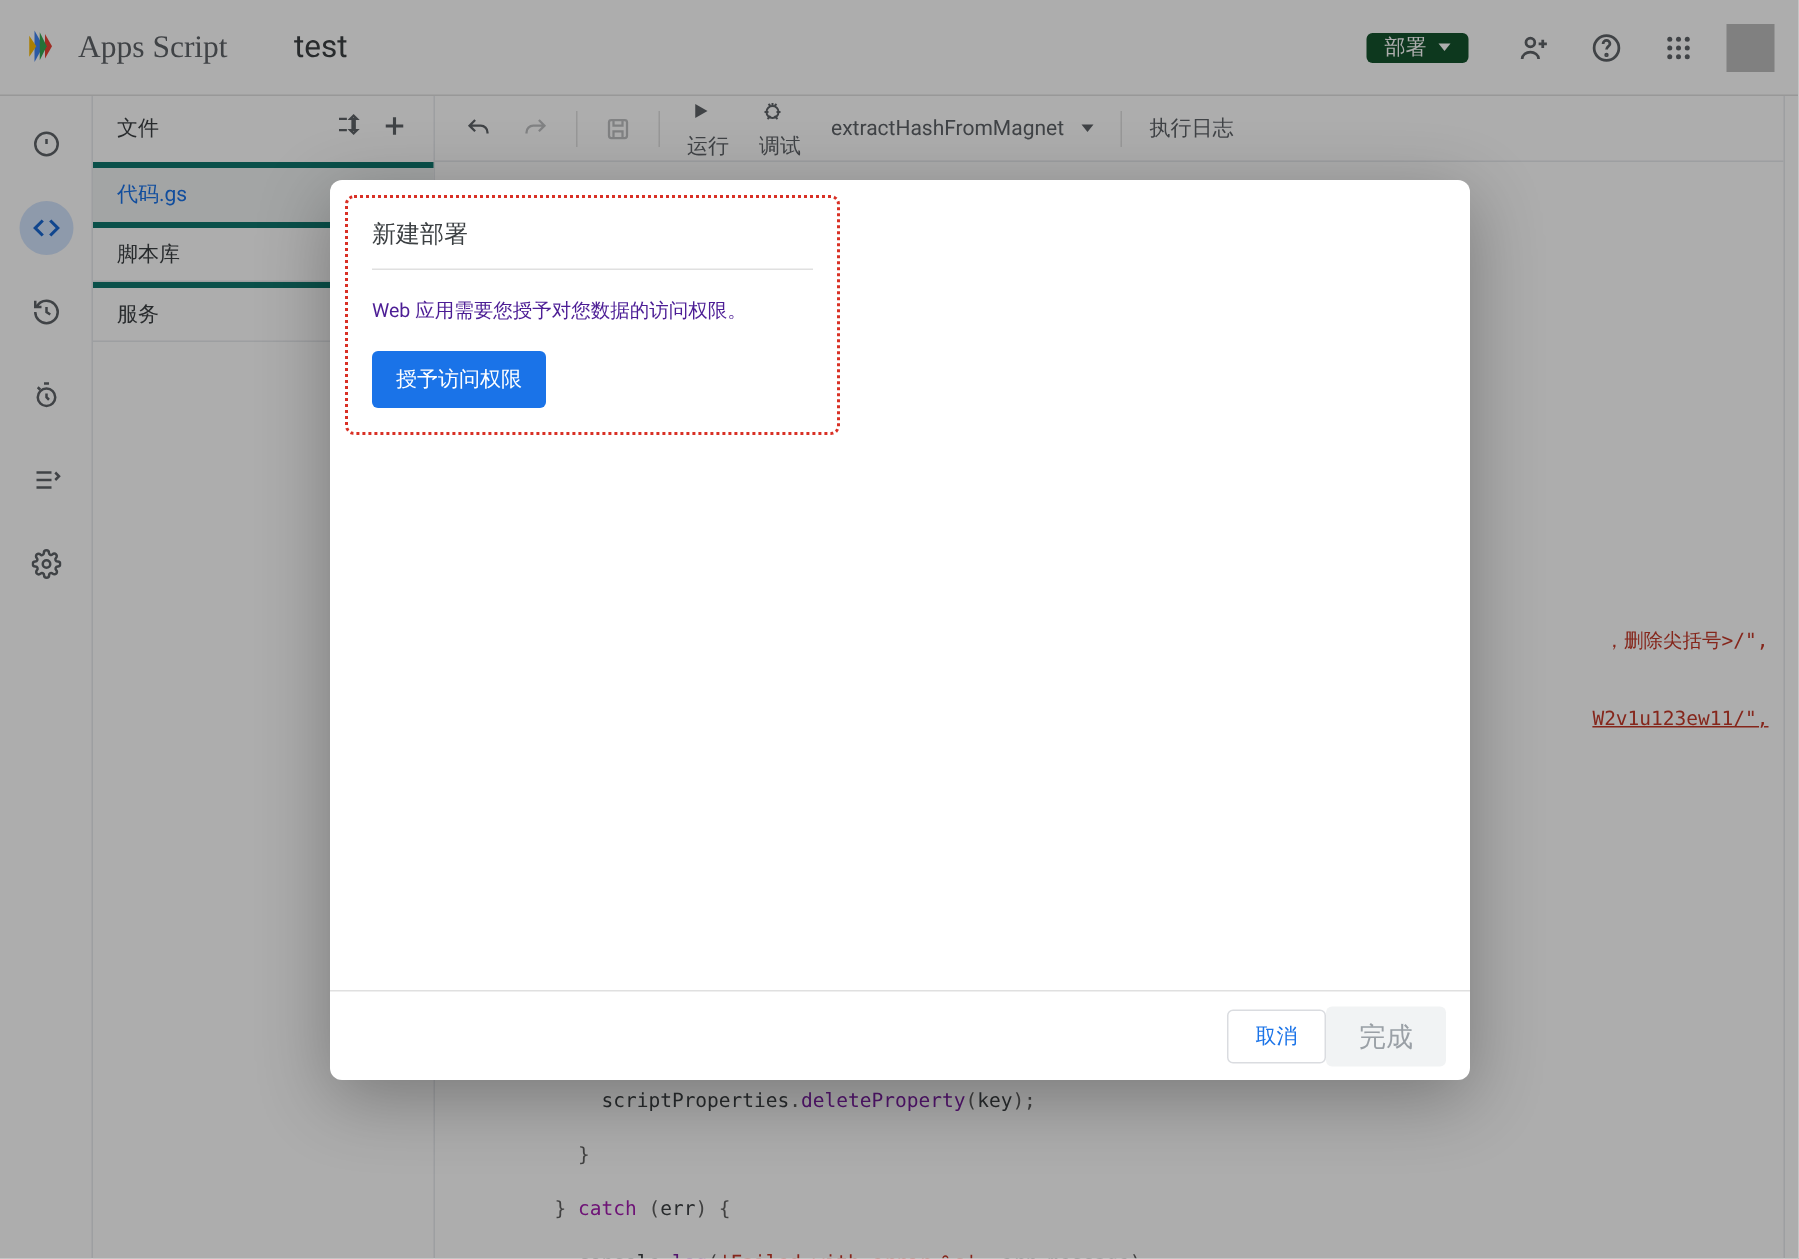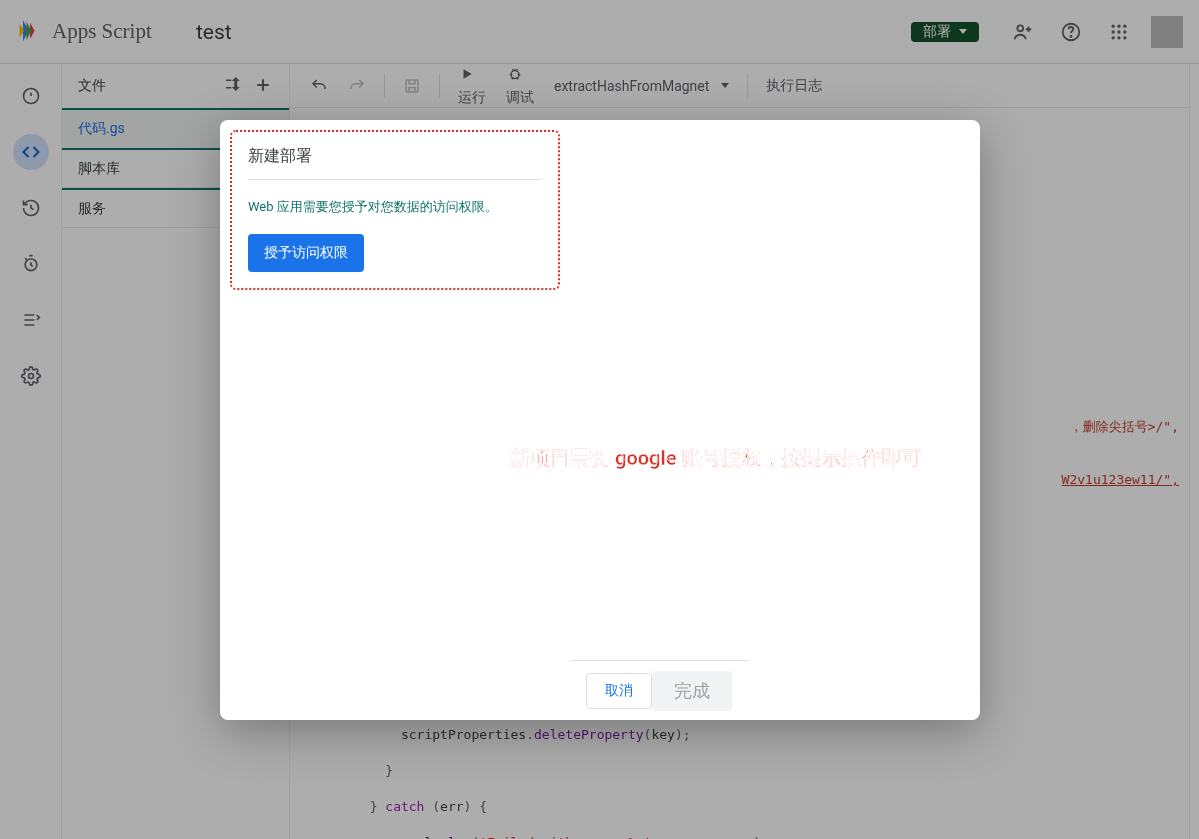--- a/index.html
+++ b/index.html
@@ -16,41 +16,41 @@
 .hdr-icon { width: 40px; height: 40px; display: flex; align-items: center; justify-content: center; color: #5f6368; cursor: pointer; margin-left: 4px; border-radius: 50%; }
 .hdr-right { display: flex; align-items: center; gap: 4px; margin-left: 20px; }
 .avatar { width: 32px; height: 32px; background: #bdbdbd; margin-left: 8px; }
 .body-area { display: flex; height: calc(839px - 64px); }
 .nav-rail { width: 62px; display: flex; flex-direction: column; align-items: center; padding-top: 14px; gap: 20px; border-right: 1px solid #e8eaed; }
 .rail-item { width: 36px; height: 36px; display: flex; align-items: center; justify-content: center; border-radius: 50%; color: #5f6368; cursor: pointer; }
 .rail-item.active { background: #d2e3fc; color: #1967d2; }
 .file-panel { width: 228px; border-right: 1px solid #e8eaed; }
 .panel-hdr { height: 44px; display: flex; align-items: center; padding: 0 16px; font-size: 14px; color: #3c4043; }
 .panel-hdr .icons { margin-left: auto; display: flex; gap: 12px; color: #5f6368; }
-.file-item, .panel-row { height: 40px; display: flex; align-items: center; padding: 0 16px; font-size: 14px; border-top: 2px solid #0f766e; cursor: pointer; }
+.file-item, .panel-row { height: 40px; display: flex; align-items: center; padding: 0 16px; font-size: 14px; border-top: 4px solid #0f766e; cursor: pointer; }
 .file-item.sel { color: #1a73e8; background: #f1f3f4; }
 .panel-row { color: #3c4043; border-bottom: 1px solid #e8eaed; }
 .editor { flex: 1; display: flex; flex-direction: column; }
 .toolbar { height: 44px; display: flex; align-items: center; padding: 0 12px; gap: 4px; border-bottom: 1px solid #e8eaed; font-size: 14px; color: #5f6368; }
 .tb-btn { display: flex; align-items: flex-start; gap: 6px; padding: 6px 8px; cursor: pointer; border-radius: 4px; flex-direction: column; }
 .tb-sep { width: 1px; height: 24px; background: #e0e0e0; margin: 0 6px; }
 .tb-ic { width: 18px; height: 18px; display: inline-flex; align-items: center; justify-content: center; }
 .func-sel { display: flex; align-items: center; gap: 12px; padding: 6px 8px; cursor: pointer; }
 .caret-d { width: 0; height: 0; border-left: 4px solid transparent; border-right: 4px solid transparent; border-top: 5px solid #5f6368; }
 .code-area { flex: 1; position: relative; font-family: Menlo, Consolas, monospace; font-size: 13px; padding-top: 600px; overflow: hidden; }
 .gutter { position: absolute; left: 0; width: 54px; text-align: right; color: #9aa0a6; padding-right: 18px; line-height: 18px; top: 600px; }
 .code-lines { margin-left: 64px; line-height: 18px; white-space: pre; color: #333; }
 .kw { color: #a21caf; } .fn { color: #7b1fa2; } .str { color: #c53929; } .pn { color: #616161; } .prop { color: #3c4043; }
 .right-border { width: 10px; border-left: 1px solid #e8eaed; }
 
-.dialog { position: absolute; z-index: 200; left: 220px; top: 120px; width: 760px; height: 600px; background: #fff; border-radius: 8px; box-shadow: 0 12px 48px rgba(0,0,0,0.3); display: flex; }
+.dialog { position: absolute; z-index: 200; left: 220px; top: 120px; width: 760px; height: 600px; background: #fff; border-radius: 8px; box-shadow: 0 12px 48px rgba(0,0,0,0.3); display: flex; flex-direction: column; }
 .dlg-top { padding: 10px 10px 20px 10px; }
 .auth-box { border: 2.5px dotted #d93025; border-radius: 6px; padding: 14px 16px 16px 16px; width: 330px; }
 .auth-title { font-size: 16px; color: #3c4043; padding-bottom: 12px; border-bottom: 1px solid #e0e0e0; margin-bottom: 18px; }
-.auth-msg { font-size: 13px; color: #0f766e; margin-bottom: 18px; }
+.auth-msg { font-size: 13px; color: #4c1d95; margin-bottom: 18px; }
 .auth-btn { background: #1a73e8; color: #fff; border: none; border-radius: 4px; padding: 10px 16px; font-size: 14px; cursor: pointer; }
 .annotation { position: absolute; left: 290px; top: 325px; font-size: 20px; font-weight: 700; color: #d93025; -webkit-text-stroke: 0.5px #fff; text-shadow: 0 0 2px #fff, 0 0 2px #fff; }
 .dlg-footer { margin-top: auto; height: 60px; border-top: 1px solid #e0e0e0; display: flex; align-items: center; justify-content: flex-end; padding: 0 16px; }
 .btn-outline { border: 1px solid #dadce0; background: #fff; color: #1a73e8; padding: 8px 18px; border-radius: 4px; font-size: 14px; cursor: pointer; }
 .btn-done { background: #f1f3f4; color: #9aa0a6; border: none; padding: 8px 22px; border-radius: 4px; font-size: 18px; }
 .code-peek-r { position: absolute; right: 20px; top: 418px; font-family: Menlo, Consolas, monospace; font-size: 13px; color: #c53929; }
 .code-peek-r2 { position: absolute; right: 20px; top: 472px; font-family: Menlo, Consolas, monospace; font-size: 13px; color: #c53929; text-decoration: underline; }
 </style>
 </head>
 <body>
@@ -238,18 +238,17 @@
 <div class="overlay"></div>
 
 <div class="dialog">
   <div class="dlg-top">
     <div class="auth-box">
       <div class="auth-title">新建部署</div>
       <div class="auth-msg">Web 应用需要您授予对您数据的访问权限。</div>
       <button class="auth-btn"><span>授予访问权限</span></button>
     </div>
   </div>
-  <div class="annotation">新项目需要 google 账号授权，按提示操作即可</div>
   <div class="dlg-footer">
     <button class="btn-outline"><span>取消</span></button>
     <button class="btn-done"><span>完成</span></button>
   </div>
 </div>
 
 </body></html>

